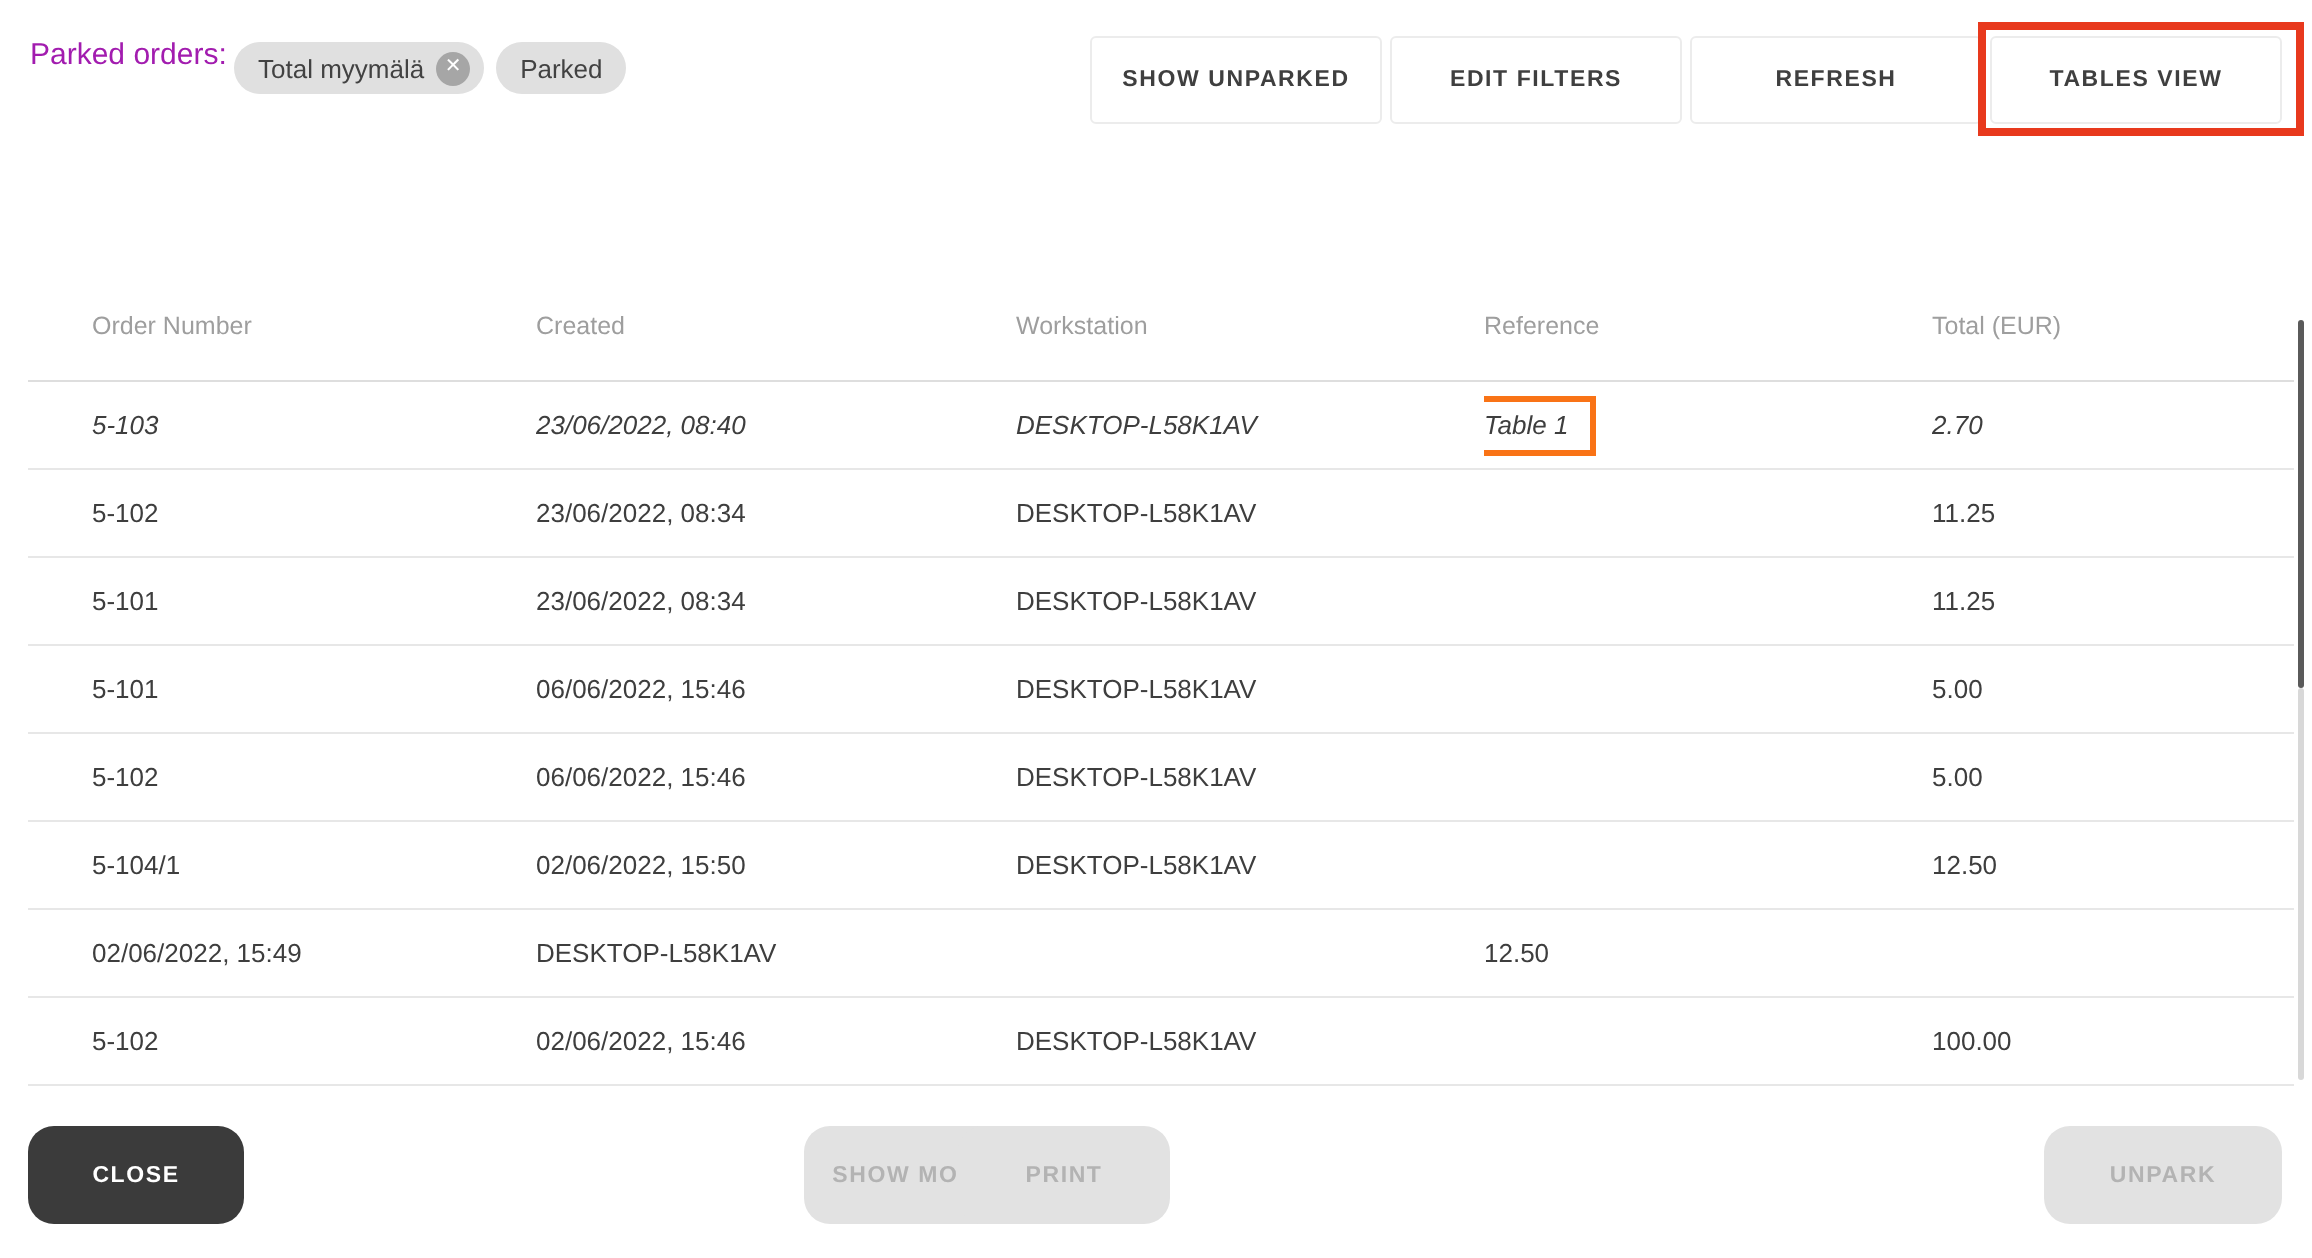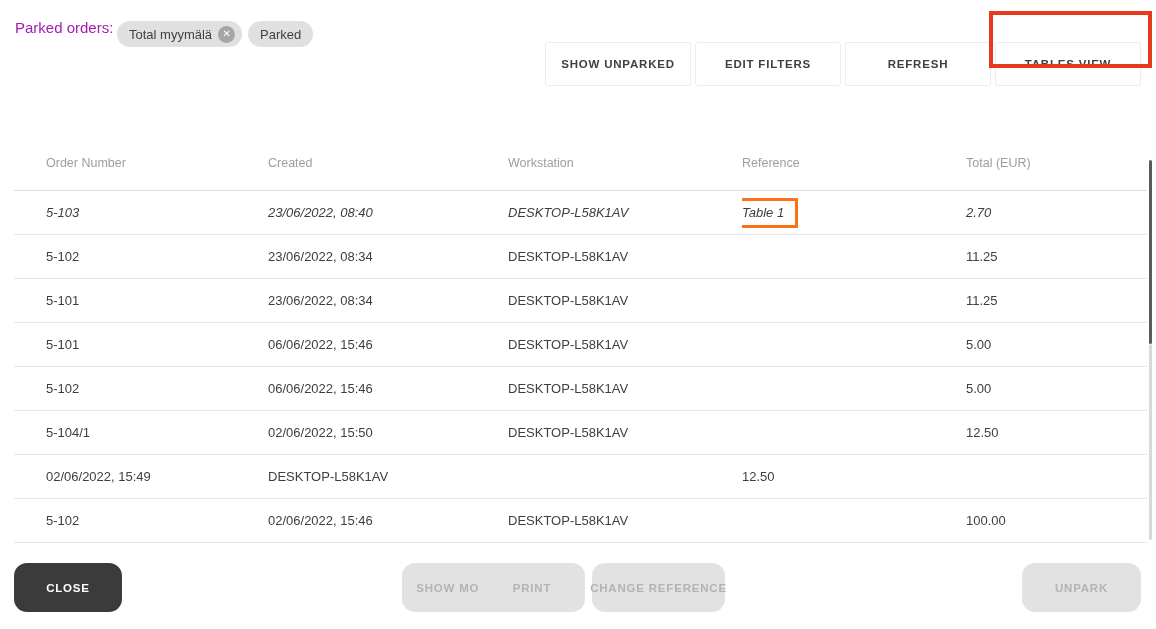--- a/index.html
+++ b/index.html
@@ -39,21 +39,21 @@
   .top-buttons {
     position: absolute; left: 545px; top: 18px;
     display: flex; gap: 4px;
   }
   .btn-light {
     width: 146px; height: 44px;
     background: #ffffff; border: 1px solid #ececec; border-radius: 3px;
     color: #3f3f3f; font-size: 11.5px; font-weight: 600;
     letter-spacing: 0.8px;
     display: flex; align-items: center; justify-content: center;
-    cursor: pointer; white-space: nowrap; margin-top: 24px;
+    cursor: pointer; white-space: nowrap;
   }
 
   .annotation-tables-view {
     position: absolute; left: 989px; top: 11px;
     width: 163px; height: 57px;
     border: 4px solid #e8391d;
     pointer-events: none; z-index: 6;
   }
 
   
@@ -205,16 +205,15 @@
       <div class="td"><span class="cell-text">100.00</span></div>
     </div>
     </div>
 
   <div class="scroll-thumb"></div>
   <div class="scroll-track"></div>
 
   <button class="btn-footer btn-dark">CLOSE</button>
   <button class="btn-footer btn-disabled btn-show-more" aria-disabled="true">SHOW MORE</button>
   <button class="btn-footer btn-disabled btn-print" aria-disabled="true">PRINT</button>
-  <button class="btn-footer btn-disabled btn-change-ref" aria-disabled="true">CHANGE REFERENCE</button>
   <button class="btn-footer btn-disabled btn-unpark" aria-disabled="true">UNPARK</button>
 
 </div>
 
 </body></html>

